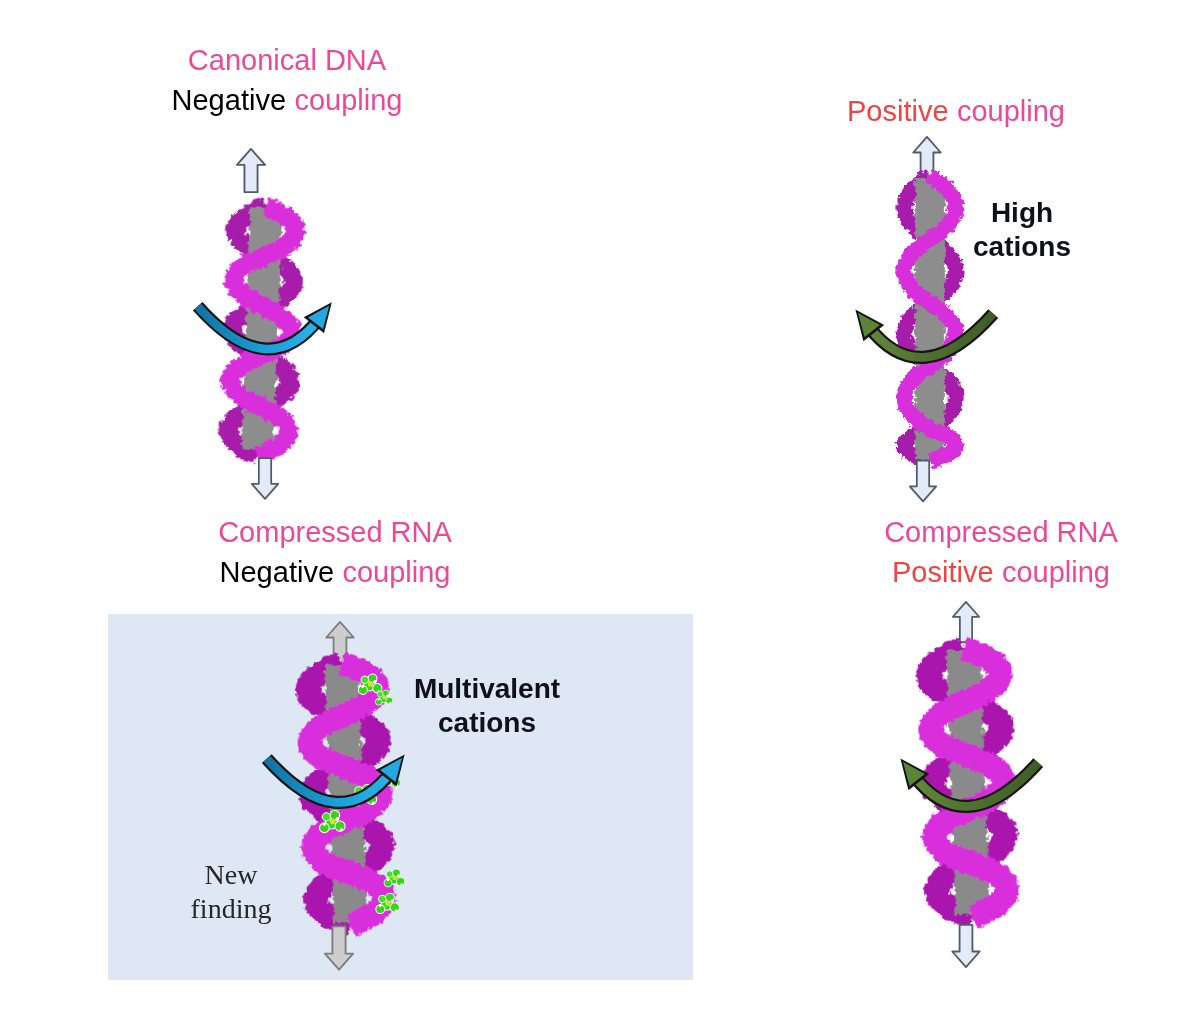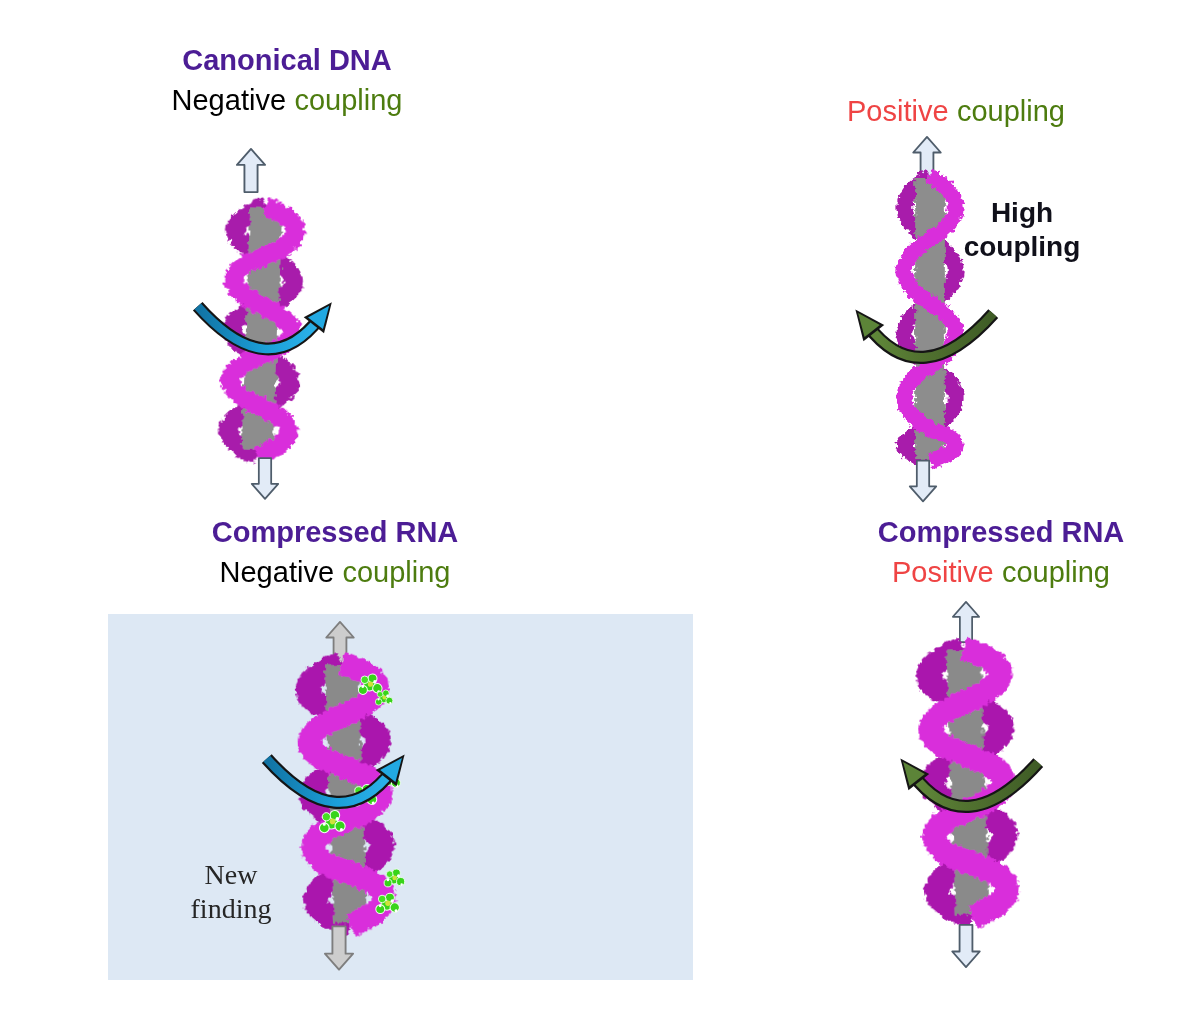--- a/index.html
+++ b/index.html
@@ -3,26 +3,26 @@
 <meta charset="utf-8">
 <style>
   html,body{margin:0;padding:0;background:#ffffff;}
   .canvas{position:relative;width:1191px;height:1013px;background:#ffffff;overflow:hidden;
           font-family:"Liberation Sans",sans-serif;}
   .abs{position:absolute;}
   svg.abs{overflow:visible;}
   symbol{overflow:visible;}
   .panel{position:absolute;inset:0;}
   .title{position:absolute;width:360px;text-align:center;
-         font-weight:700;font-size:29px;line-height:1.12;color:#4c1d95;}
+         font-weight:400;font-size:29px;line-height:1.12;color:#ec4899;}
   .subtitle{position:absolute;width:360px;text-align:center;
          font-weight:400;font-size:29px;line-height:1.12;color:#15151f;}
   .cw.neg{color:#000000;}
   .cw.pos{color:#ef4444;}
-  .crest{margin-left:.29em;color:#4d7c0f;}
+  .crest{margin-left:.29em;color:#ec4899;}
   .annot{position:absolute;text-align:center;font-weight:700;font-size:28px;line-height:1.22;color:#10101a;}
   .note{position:absolute;text-align:center;font-weight:400;font-size:28px;line-height:1.22;color:#262626;font-family:Liberation Serif, serif;}
   .highlight-box{position:absolute;left:108px;top:614px;width:585px;height:366px;background:#dde8f4;}
   .arr-light{fill:#e2ebf7;stroke:#4f5d6b;stroke-width:2;stroke-linejoin:round;}
   .arr-gray{fill:#cdcdcd;stroke:#7e7e7e;stroke-width:2;stroke-linejoin:round;}
   .flip{transform:rotate(180deg);}
 </style>
 </head>
 <body>
 
@@ -128,21 +128,21 @@
   <div class="panel">
     <div class="subtitle" style="left:776px;top:95px">
       <span class="cw pos">Positive</span><span class="crest">coupling</span>
     </div>
     <svg class="abs" style="left:911px;top:136px" width="32" height="44" viewBox="0 0 34 48">
         <use href="#blockArrow" class="arr-light"></use>
       </svg>
     <svg class="abs" style="left:880px;top:170px" width="100" height="295" viewBox="0 0 100 298">
         <use href="#helixE"></use>
       </svg>
-    <div class="annot" style="left:942px;top:196px;width:160px">High coupling</div>
+    <div class="annot" style="left:942px;top:196px;width:160px">High cations</div>
     <svg class="abs" style="left:840px;top:303px" width="162" height="74" viewBox="0 0 180 84">
         <use href="#curveGreen"></use>
       </svg>
     <svg class="abs flip" style="left:908px;top:458px" width="30" height="46" viewBox="0 0 34 48">
         <use href="#blockArrow" class="arr-light"></use>
       </svg>
   </div>
 
   <div class="panel">
     <div class="title" style="left:155px;top:516px">Compressed RNA</div>
@@ -160,20 +160,21 @@
       <use href="#helixR"></use>
       <use href="#ionCluster" transform="translate(84,32) scale(1.15)"></use>
       <use href="#ionCluster" transform="translate(98,46) scale(0.85)"></use>
       <use href="#ionCluster" transform="translate(100,130) scale(1.1)"></use>
       <use href="#ionCluster" transform="translate(74,146) scale(1.2)"></use>
       <use href="#ionCluster" transform="translate(40,172) scale(1.25)"></use>
       <use href="#ionCluster" transform="translate(102,232) scale(1.0)"></use>
       <use href="#ionCluster" transform="translate(94,258) scale(1.15)"></use>
     </svg>
 
+    <div class="annot" style="left:384px;top:672px;width:206px">Multivalent cations</div>
 
     <svg class="abs" style="left:250px;top:748px" width="178" height="74" viewBox="0 0 180 84">
         <use href="#curveBlue"></use>
       </svg>
 
     <div class="note" style="left:161px;top:858px;width:140px">New finding</div>
 
     <svg class="abs flip" style="left:323px;top:925px" width="32" height="46" viewBox="0 0 34 48">
         <use href="#blockArrow" class="arr-gray"></use>
       </svg>

